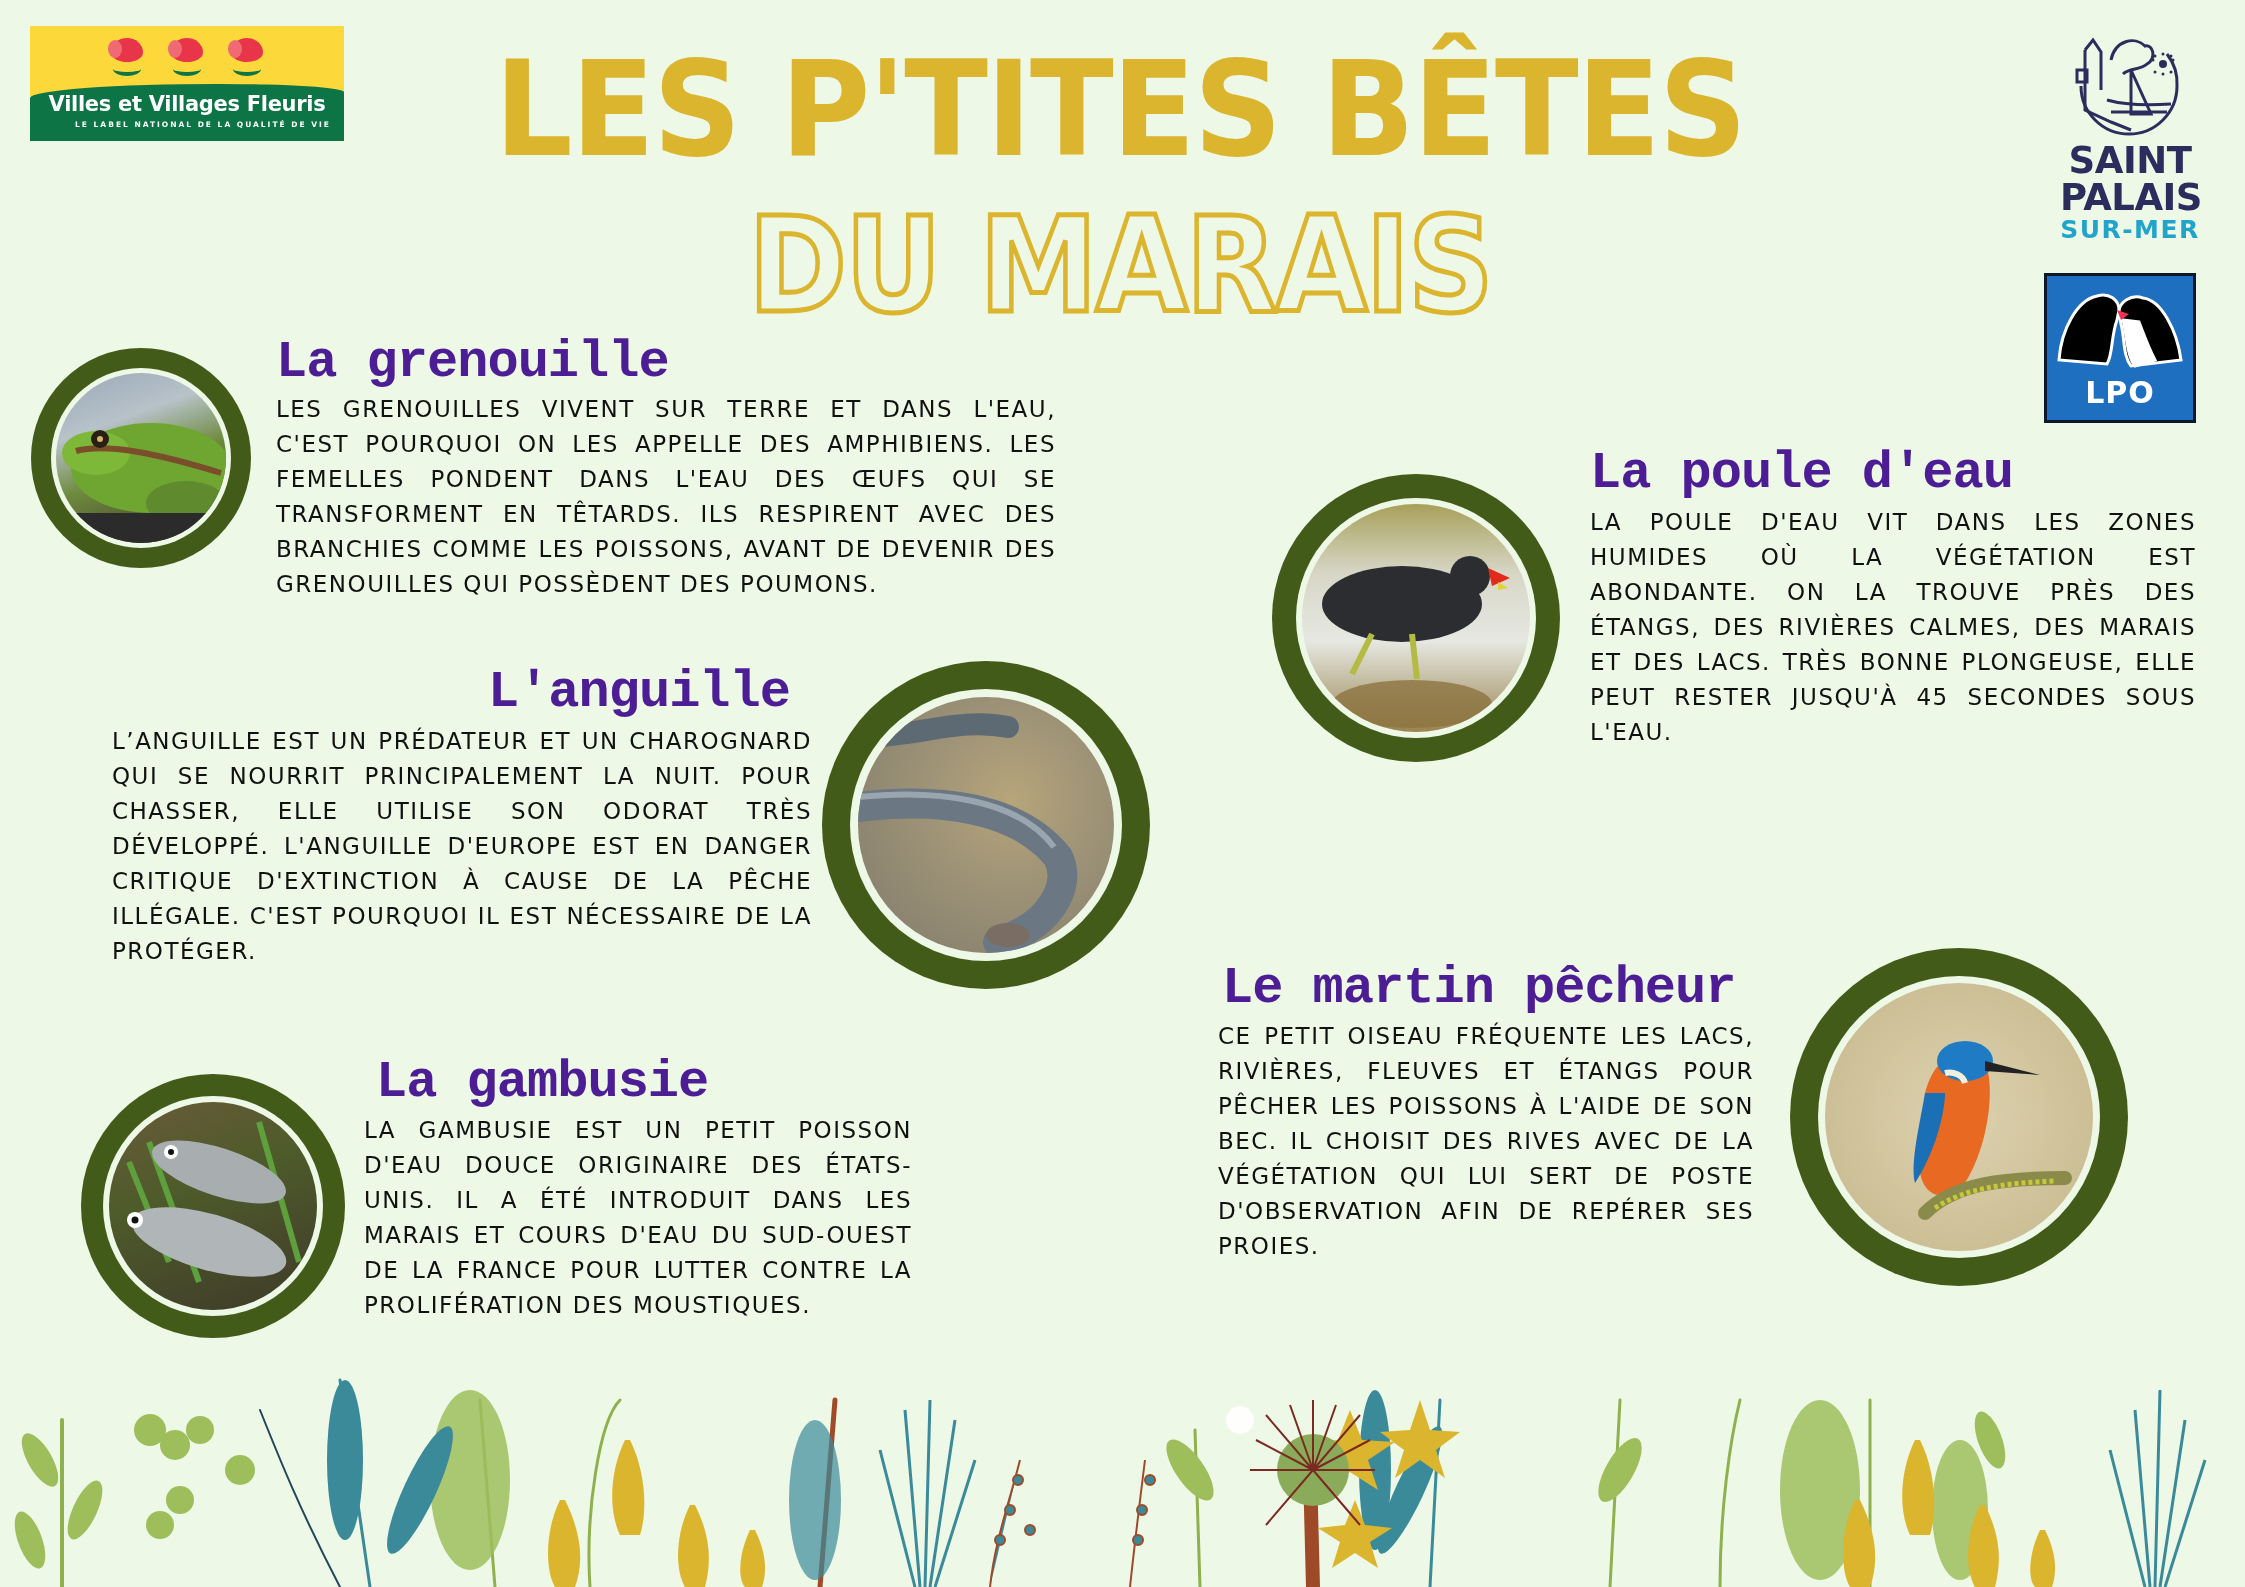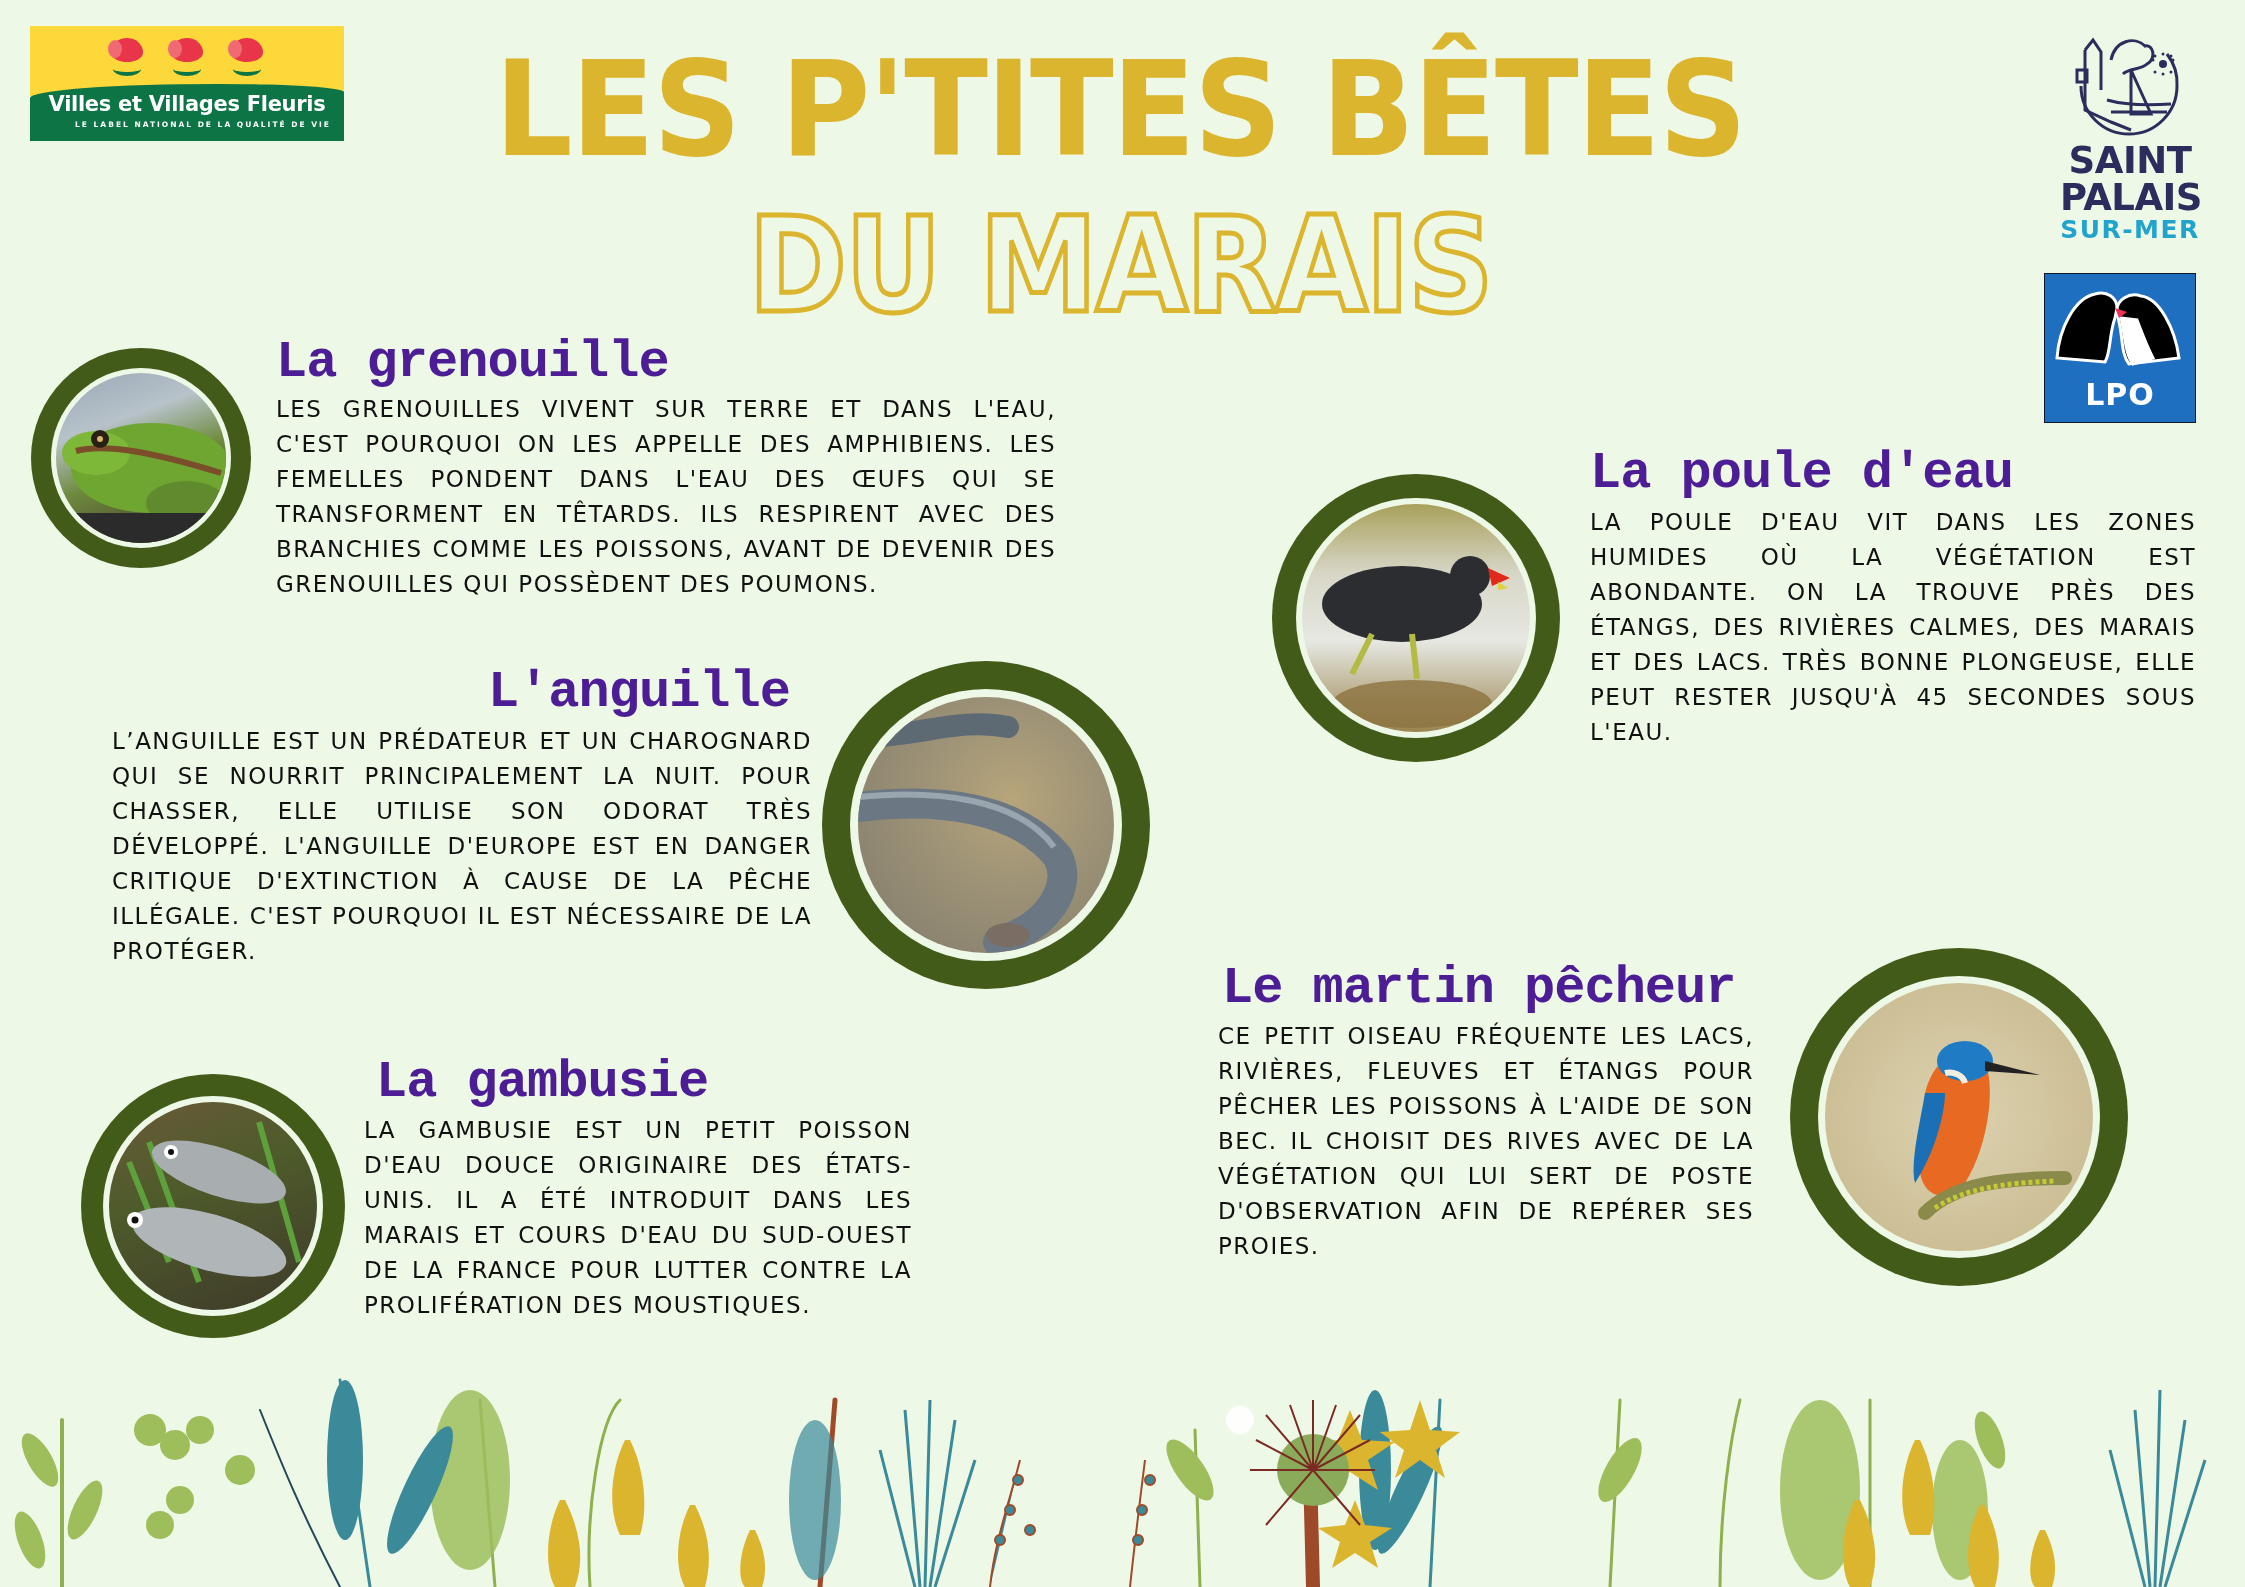--- a/index.html
+++ b/index.html
@@ -18,21 +18,21 @@
   .vvf .t2{position:absolute;left:0;width:100%;top:94px;text-align:center;color:#fff;font-family:"DejaVu Sans",sans-serif;font-weight:bold;font-size:7.5px;letter-spacing:2px;margin-left:16px;}
   
   .title1{left:420px;top:34px;width:1400px;text-align:center;font-family:"DejaVu Sans",sans-serif;font-weight:900;font-size:132px;line-height:150px;color:#dbb52e;letter-spacing:-2px;transform:scaleX(0.93);transform-origin:center;}
   .title2{left:420px;top:200px;width:1400px;text-align:center;font-family:"DejaVu Sans",sans-serif;font-weight:900;font-size:132px;line-height:130px;color:transparent;-webkit-text-stroke:5px #dbb52e;letter-spacing:-2px;transform:scaleX(0.9);transform-origin:center;}
   
   .sp{left:2060px;top:30px;width:140px;}
   .sp svg{display:block;margin:0 auto;}
   .sp .l1,.sp .l2{font-family:"DejaVu Sans",sans-serif;font-weight:900;font-size:37px;line-height:37px;color:#2b2e5c;text-align:center;letter-spacing:-0.5px;}
   .sp .l3{font-family:"DejaVu Sans",sans-serif;font-weight:bold;font-size:25px;line-height:28px;color:#20a4cc;text-align:center;letter-spacing:1.5px;}
   
-  .lpo{left:2044px;top:273px;width:152px;height:150px;background:#1e6fc0;border:1px solid #0f172a;box-sizing:border-box;}
+  .lpo{left:2044px;top:273px;width:152px;height:150px;background:#1e6fc0;border:3px solid #0f172a;box-sizing:border-box;}
   .lpo .txt{position:absolute;left:0;right:0;bottom:10px;text-align:center;color:#fff;font-family:"DejaVu Sans",sans-serif;font-weight:900;font-size:30px;letter-spacing:1px;}
   
   .circle{border-radius:50%;background:#435b19;box-sizing:border-box;}
   .circle .ring{position:absolute;border-radius:50%;background:#edf8e6;}
   .circle .photo{position:absolute;border-radius:50%;overflow:hidden;}
   
   .h{font-family:Liberation Mono, monospace;font-weight:bold;font-size:52px;line-height:56px;color:#4c1d95;letter-spacing:-1px;}
   .p{font-family:"DejaVu Sans",sans-serif;font-size:23px;line-height:35px;color:#111;text-align:justify;text-align-last:left;letter-spacing:1.5px;}
   
   .plants{left:0;top:1360px;width:2245px;height:227px;}

